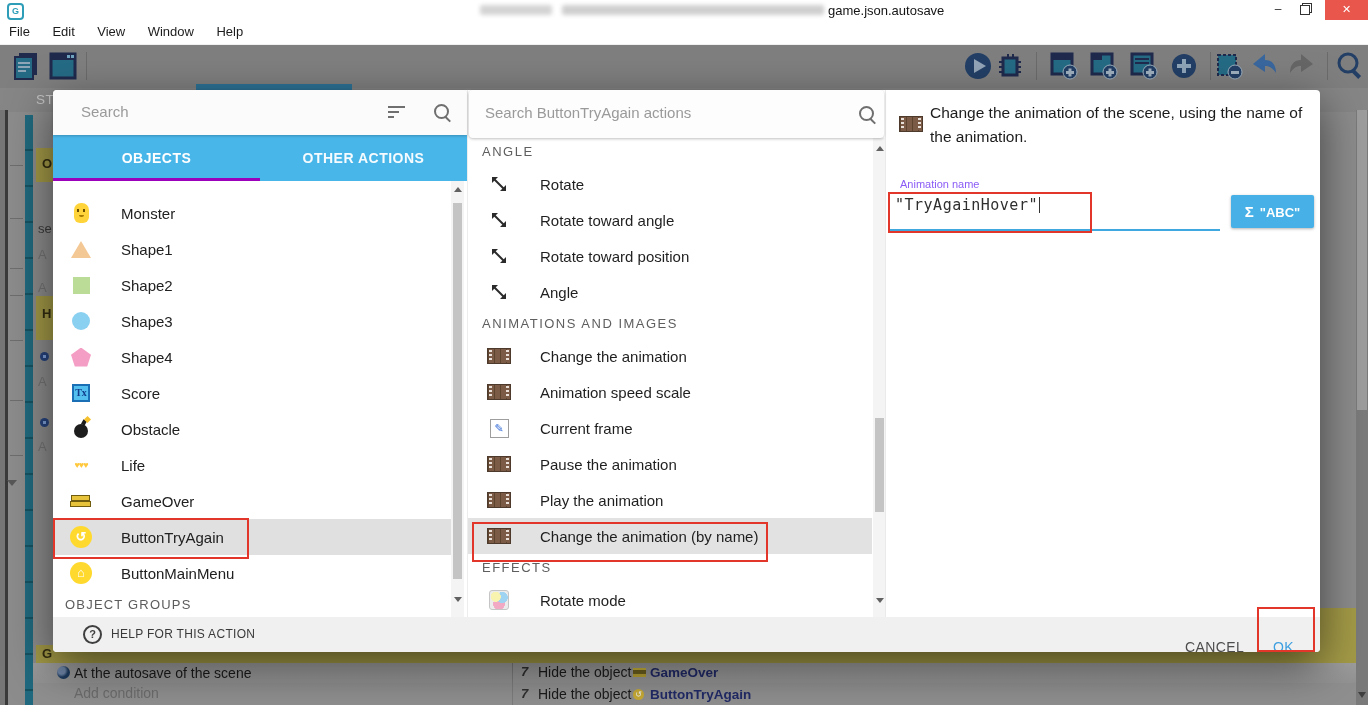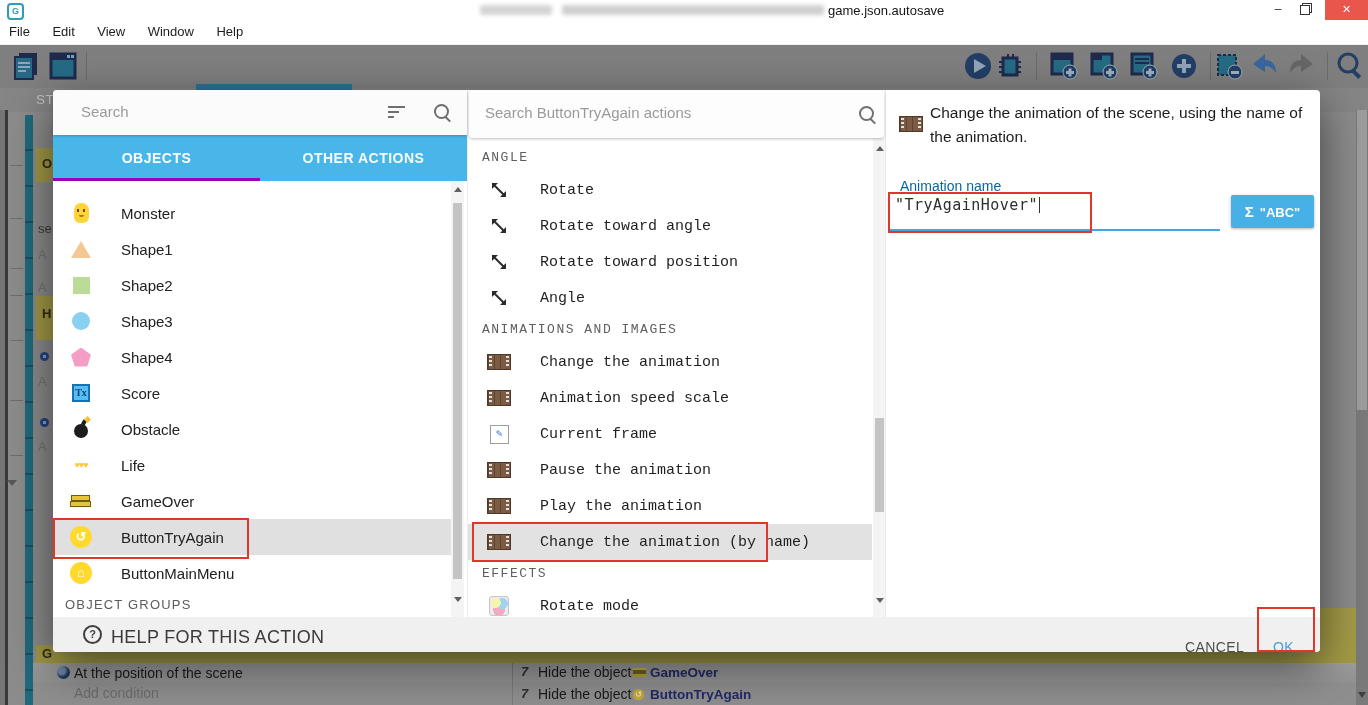--- a/index.html
+++ b/index.html
@@ -86,44 +86,44 @@
   .i-bomb::before{content:"";position:absolute;left:8px;top:-4px;width:4px;height:5px;background:#1d1d1d;transform:rotate(30deg);}
   .i-bomb::after{content:"";position:absolute;left:11px;top:-7px;width:5px;height:5px;background:#f5c12e;transform:rotate(45deg);}
   .i-hearts{font-size:9px;letter-spacing:-1px;color:#ffc83d;}
   .i-go{width:22px;height:12px;position:relative;}
   .i-go::before{content:"";position:absolute;left:2px;top:1px;width:17px;height:4px;background:#e6c33a;box-shadow:0 0 0 1px #705c0e;}
   .i-go::after{content:"";position:absolute;left:1px;top:7px;width:19px;height:4px;background:#e6c33a;box-shadow:0 0 0 1px #705c0e;}
   .i-ybtn{width:22px;height:22px;border-radius:50%;background:#ffd92e;color:#fff;font-size:13px;font-weight:bold;line-height:22px;text-align:center;}
   
   .panel-mid{position:absolute;left:414px;top:0;width:418px;height:527px;border-left:1px solid #ededed;box-sizing:border-box;}
   .search-mid{position:absolute;left:1px;top:0;width:415px;height:48px;background:#fdfdfd;box-shadow:0 1px 3px rgba(0,0,0,.25);border-radius:4px;z-index:3;}
-  .list-mid{position:absolute;left:0;top:48px;width:418px;height:479px;background:#fff;padding-top:6px;box-sizing:border-box;overflow:hidden;font-family:Liberation Mono, monospace;}
+  .list-mid{position:absolute;left:0;top:48px;width:418px;height:479px;background:#fff;padding-top:0;box-sizing:border-box;overflow:hidden;}
   .sec-hdr{height:28px;line-height:28px;padding-left:14px;font-size:13px;color:#5e5e5e;letter-spacing:1.5px;}
   .arow{display:flex;align-items:center;height:36px;width:404px;}
   .arow.sel{background:#e2e2e2;}
   .arow .aicn{width:24px;margin-left:19px;flex:none;display:flex;justify-content:center;}
   .arow .lbl{margin-left:29px;font-size:15px;color:#1f1f1f;}
   .film{width:24px;height:16px;background:#7b5b46;border:1px solid #4e3a2c;position:relative;box-sizing:border-box;background-image:linear-gradient(90deg,#5d442f 1px,transparent 1px);background-size:6px 100%;}
   .film::before,.film::after{content:"";position:absolute;top:1px;bottom:1px;width:3px;background:repeating-linear-gradient(#e8e0d8 0 2px,#7b5b46 2px 4px);}
   .film::before{left:1px;}.film::after{right:1px;}
   .i-frame{width:17px;height:17px;background:#fff;border:1px solid #9e9e9e;color:#3a6fd8;font-size:11px;line-height:16px;text-align:center;}
   .i-blend{width:18px;height:18px;border-radius:3px;border:1px solid #c5c5c5;background:radial-gradient(circle at 32% 32%,#f9f3b0 0 28%,transparent 30%),radial-gradient(circle at 68% 36%,#9fd3f2 0 32%,transparent 34%),radial-gradient(circle at 50% 72%,#f2a9c4 0 36%,#ececec 38%);}
   
   .panel-right{position:absolute;left:832px;top:0;width:435px;height:527px;border-left:1px solid #eaeaea;box-sizing:border-box;}
   .desc{position:absolute;left:44px;top:11px;width:385px;font-size:15.5px;line-height:24px;color:#1c1c1c;}
-  .fld-label{position:absolute;left:14px;top:88px;font-size:14px;color:#0369a1;}
+  .fld-label{position:absolute;left:14px;top:88px;font-size:11px;color:#8b5cf6;}
   .fld-value{position:absolute;left:9px;top:106px;font-size:15px;font-family:"DejaVu Sans Mono",monospace;color:#2f2f2f;letter-spacing:.5px;}
   .caret{display:inline-block;width:1px;height:16px;background:#333;vertical-align:-3px;margin-left:1px;}
   .fld-underline{position:absolute;left:4px;top:139px;width:330px;height:2px;background:#3fa8de;}
   .expr-btn{position:absolute;left:345px;top:105px;width:83px;height:33px;background:#47b0e6;border-radius:2px;box-shadow:0 1px 3px rgba(0,0,0,.3);color:#fff;text-align:center;line-height:33px;font-size:13px;font-weight:bold;}
   .expr-btn .sg{font-size:15px;margin-right:6px;}
   
   .footer{position:absolute;left:0;top:527px;width:1267px;height:35px;background:#f0f0f0;border-radius:0 0 4px 4px;}
   .help-icn{position:absolute;left:30px;top:8px;width:15px;height:15px;border:2px solid #3f3f3f;border-radius:50%;color:#3f3f3f;font-size:11px;font-weight:bold;text-align:center;line-height:15px;}
-  .help-lbl{position:absolute;left:58px;top:10px;font-size:18px;color:#3a3a3a;letter-spacing:.3px;}
+  .help-lbl{position:absolute;left:58px;top:10px;font-size:12px;color:#3a3a3a;letter-spacing:.3px;}
   .ftr-btn{position:absolute;top:10px;font-size:14px;letter-spacing:.4px;margin-top:12px;}
   .cancel{left:1132px;color:#4d4d4d;}
   .ok{left:1220px;color:#3d9fe0;}
 </style>
 </head>
 <body>
 
 <div id="app">
 
   <div class="titlebar">
@@ -252,21 +252,21 @@
     <div class="bg-partial dim" style="top:236px">A</div>
     <div class="bg-flower" style="top:308px"></div>
     <div class="bg-partial dim" style="top:330px">A</div>
     <div class="bg-flower" style="top:374px"></div>
     <div class="bg-partial dim" style="top:395px">A</div>
 
     <div class="rowA"></div>
     <div class="rowB"></div>
     <div class="ev-divider"></div>
     <div class="cond-icn"></div>
-    <div class="ev-text" style="left:74px;top:621px;">At the position of the scene</div>
+    <div class="ev-text" style="left:74px;top:621px;">At the autosave of the scene</div>
     <div class="ev-text add" style="left:74px;top:641px;">Add condition</div>
 
     <div class="hide7" style="left:521px;top:620px;">7</div>
     <div class="ev-text" style="left:538px;top:620px;">Hide the object</div>
     <div class="go-mini"></div>
     <div class="objname" style="left:650px;top:621px;">GameOver</div>
 
     <div class="hide7" style="left:521px;top:642px;">7</div>
     <div class="ev-text" style="left:538px;top:642px;">Hide the object</div>
     <div class="retry-mini">↺</div>

